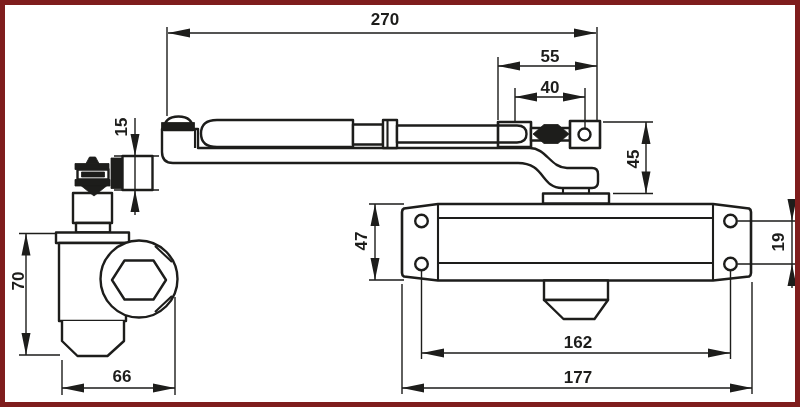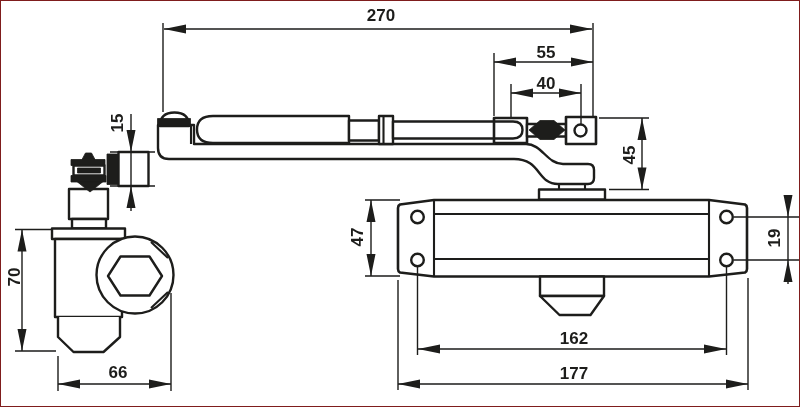--- a/index.html
+++ b/index.html
@@ -1,18 +1,18 @@
 <!DOCTYPE html>
 <html><head>
 <meta charset="utf-8">
 <style>
   html,body{margin:0;padding:0;background:#fff;}
   .canvas{
     width:800px;height:407px;position:relative;background:#ffffff;
-    border:1px solid #7f1d1d;box-sizing:border-box;overflow:hidden;
+    border:5px solid #7f1d1d;box-sizing:border-box;overflow:hidden;
     font-family:"Liberation Sans",sans-serif;
   }
   svg{display:block;}
   .part{fill:#ffffff;stroke:#1d1d1b;stroke-width:2.4;stroke-linejoin:round;}
   .part-thick{fill:#ffffff;stroke:#1d1d1b;stroke-width:2.6;stroke-linejoin:round;}
   .part-open{fill:none;stroke:#1d1d1b;stroke-width:2.6;stroke-linejoin:round;}
   .detail{fill:none;stroke:#1d1d1b;stroke-width:2.1;}
   .dark{fill:#1d1d1b;stroke:#1d1d1b;stroke-width:0.8;stroke-linejoin:round;}
   .dim{fill:none;stroke:#1d1d1b;stroke-width:1.4;}
   .arrow{fill:#1d1d1b;stroke:none;}

